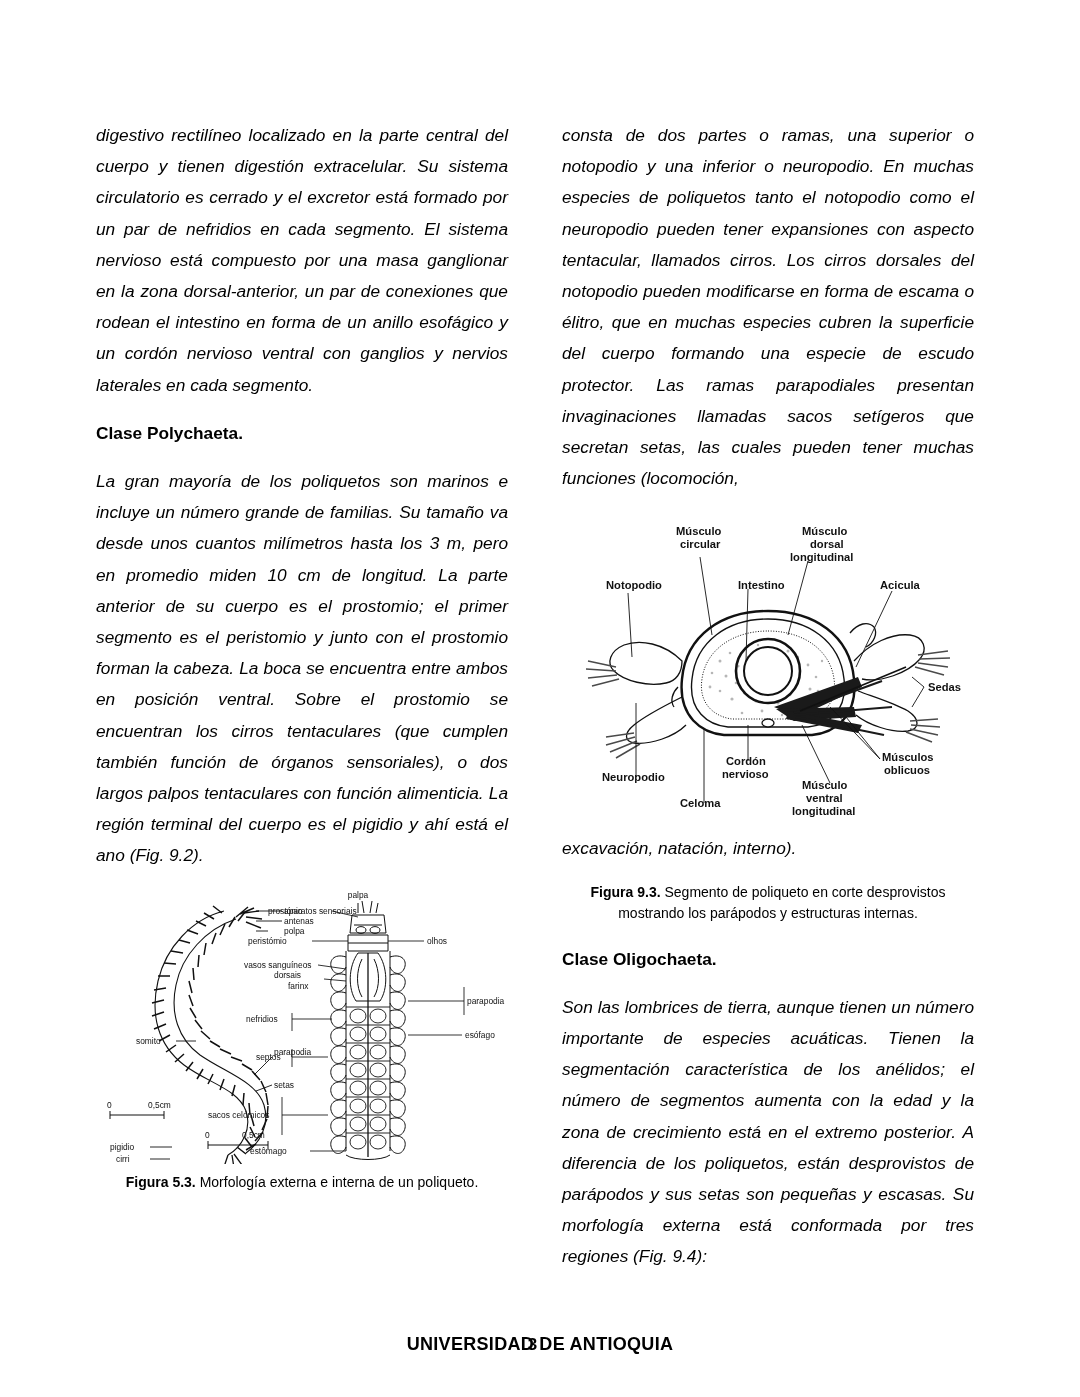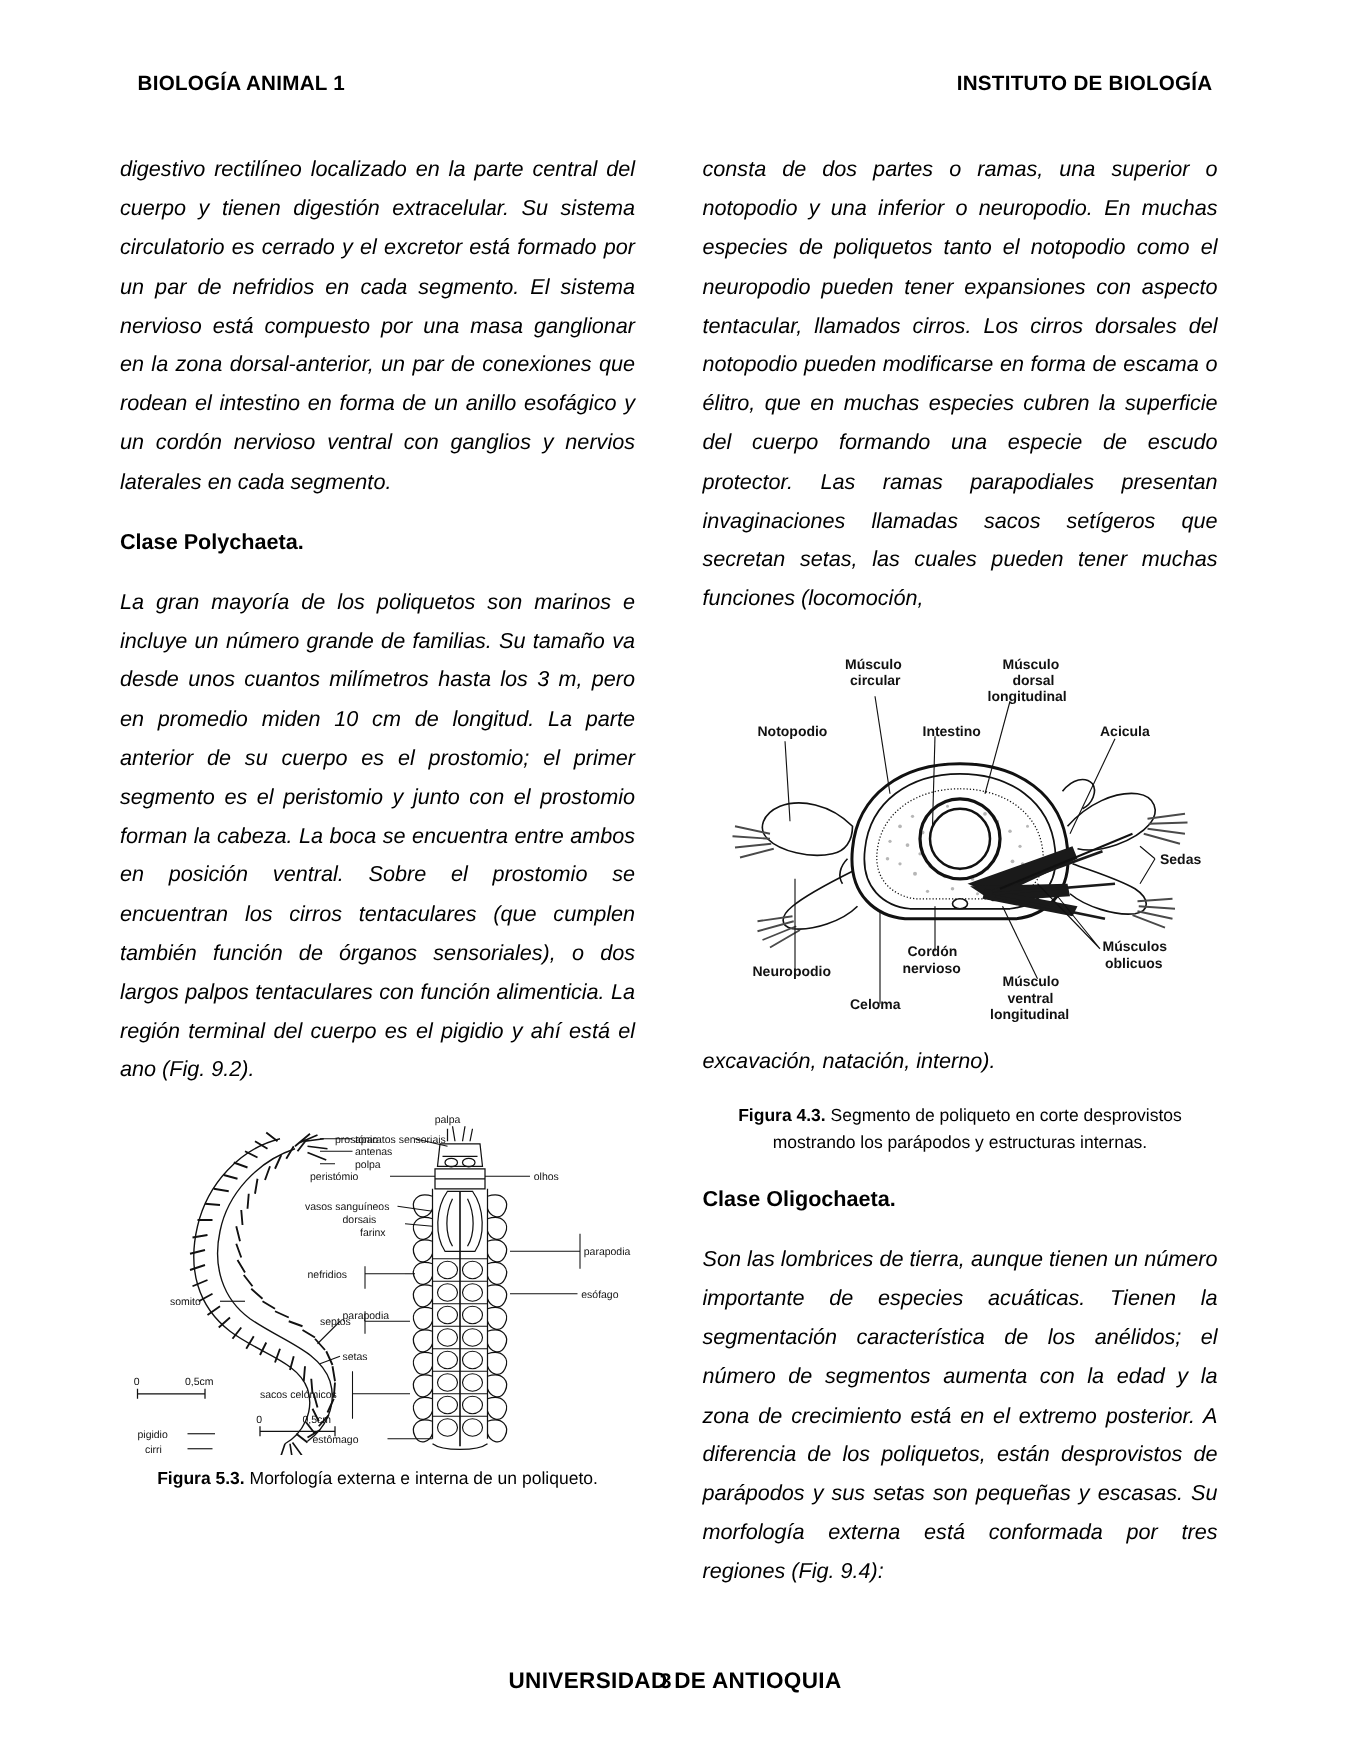--- a/index.html
+++ b/index.html
@@ -61,24 +61,20 @@
   .footer .pageno {
     position:absolute; left:121px; top:1px;
     font-size:17px; font-weight:bold;
   }
 </style>
 </head>
 <body>
 
 <div class="page">
 
-  <div class="header">
-    <div class="header-left">BIOLOGÍA ANIMAL 1</div>
-    <div class="header-right">INSTITUTO DE BIOLOGÍA</div>
-  </div>
 
   <div class="columns">
 
     <div class="col">
 
       <p class="body-text">digestivo rectilíneo localizado en la parte central del cuerpo y tienen digestión extracelular. Su sistema circulatorio es cerrado y el excretor está formado por un par de nefridios en cada segmento. El sistema nervioso está compuesto por una masa ganglionar en la zona dorsal-anterior, un par de conexiones que rodean el intestino en forma de un anillo esofágico y un cordón nervioso ventral con ganglios y nervios laterales en cada segmento.</p>
 
       <h3 class="section-head">Clase Polychaeta.</h3>
 
       <p class="body-text">La gran mayoría de los poliquetos son marinos e incluye un número grande de familias. Su tamaño va desde unos cuantos milímetros hasta los 3 m, pero en promedio miden 10 cm de longitud. La parte anterior de su cuerpo es el prostomio; el primer segmento es el peristomio y junto con el prostomio forman la cabeza. La boca se encuentra entre ambos en posición ventral. Sobre el prostomio se encuentran los cirros tentaculares (que cumplen también función de órganos sensoriales), o dos largos palpos tentaculares con función alimenticia. La región terminal del cuerpo es el pigidio y ahí está el ano (Fig. 9.2).</p>
@@ -412,21 +408,21 @@
               <tspan x="320" dy="0">Músculos</tspan>
               <tspan x="322" dy="13">oblicuos</tspan>
             </text>
           </g>
         </svg>
       </div>
 
       <p class="body-text nojust">excavación, natación, interno).</p>
 
       <div class="caption">
-        <b>Figura 4.3.</b><span> Segmento de poliqueto en corte desprovistos mostrando los parápodos y estructuras internas.</span>
+        <b>Figura 9.3.</b><span> Segmento de poliqueto en corte desprovistos mostrando los parápodos y estructuras internas.</span>
       </div>
 
       <h3 class="section-head">Clase Oligochaeta.</h3>
 
       <p class="body-text">Son las lombrices de tierra, aunque tienen un número importante de especies acuáticas. Tienen la segmentación característica de los anélidos; el número de segmentos aumenta con la edad y la zona de crecimiento está en el extremo posterior. A diferencia de los poliquetos, están desprovistos de parápodos y sus setas son pequeñas y escasas. Su morfología externa está conformada por tres regiones (Fig. 9.4):</p>
     </div>
   </div>
 
   <div class="footer">
     <span class="uni">

